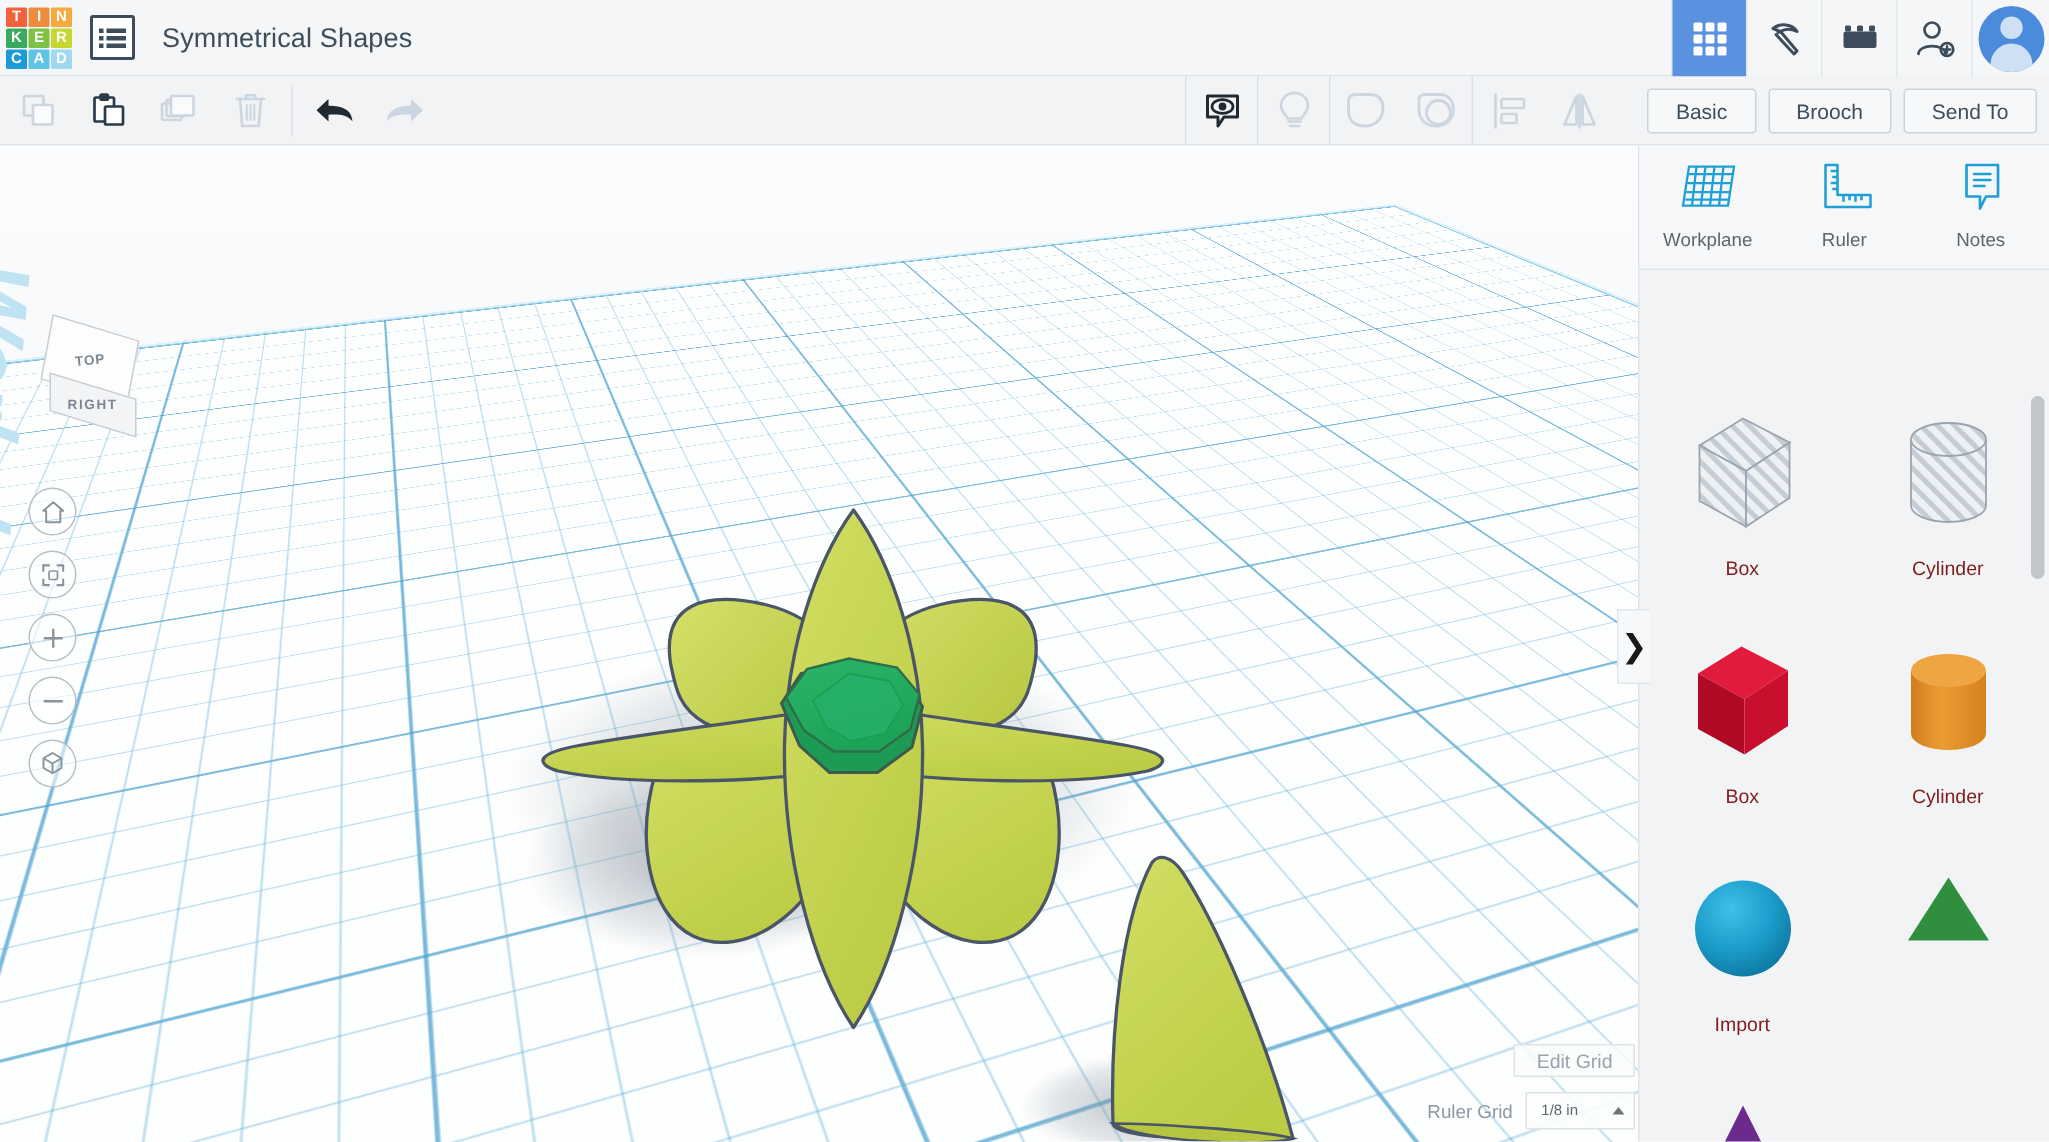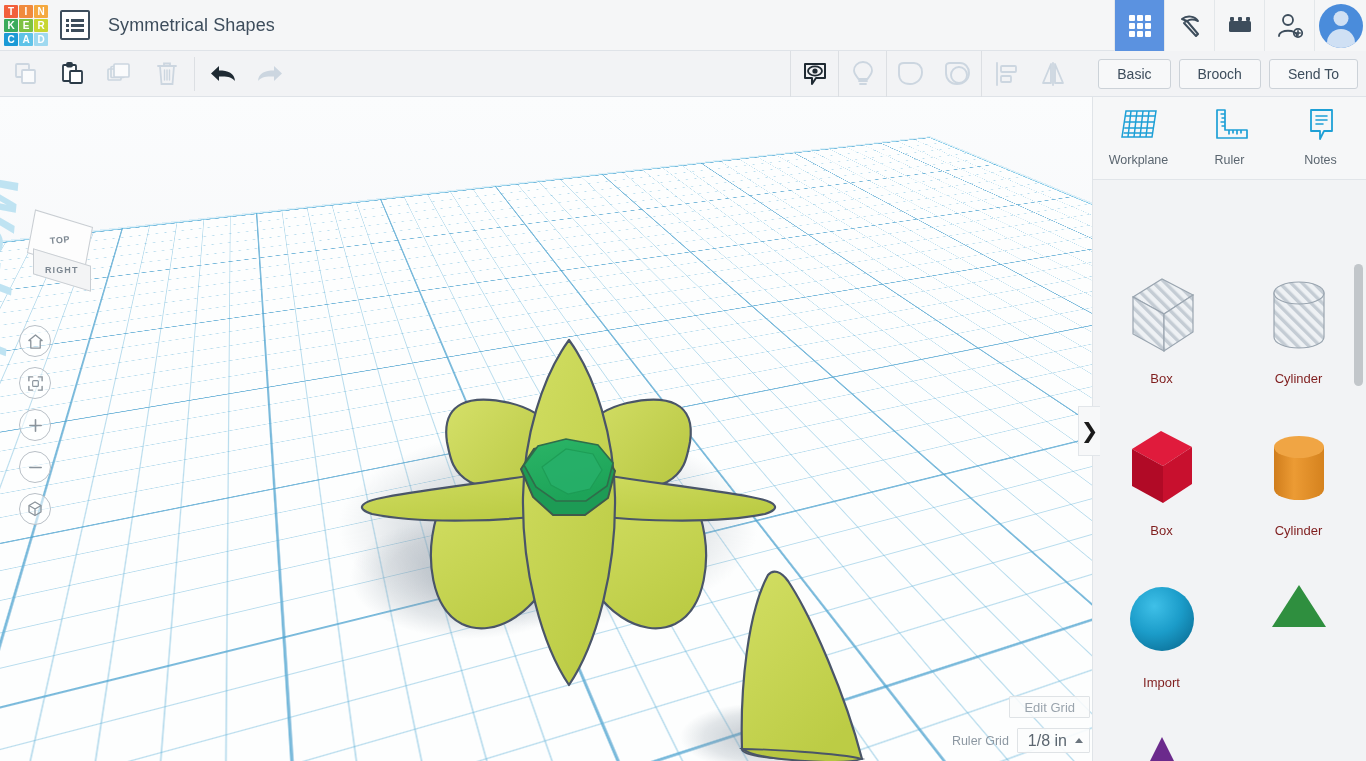--- a/index.html
+++ b/index.html
@@ -166,22 +166,22 @@
     color: #9aa4ad; font-size: 13px; display: flex; align-items: center;
     cursor: pointer; border-radius: 1px; text-align: center;
   }
   .snap-row {
     position: absolute; right: 2px; bottom: 8px; display: flex; align-items: center; gap: 8px;
   }
   .snap-label { font-size: 12.5px; color: #8d98a2; }
   .snap-select {
     height: 25px; min-width: 70px; padding: 0 6px 0 10px;
     background: rgba(252,253,253,.9); border: 1px solid #dfe3e6;
-    display: flex; align-items: center; justify-content: space-between; gap: 8px;
-    font-size: 16px; color: #5b6670; cursor: pointer; border-radius: 1px;
+    display: flex; align-items: center; justify-content: space-between; gap: 23px;
+    font-size: 10px; color: #5b6670; cursor: pointer; border-radius: 1px;
   }
   .caret-up { width: 0; height: 0; border-left: 4px solid transparent; border-right: 4px solid transparent; border-bottom: 5px solid #6b757e; }
 
   
   .panel-handle {
     position: absolute; left: 1078px; top: 406px; width: 22px; height: 50px;
     background: #f7f8f9; border: 1px solid #e2e6ea; border-right: none;
     display: flex; align-items: center; justify-content: center;
     font-size: 21px; color: #1a1a1a; cursor: pointer; z-index: 6;
     font-family: "Liberation Sans", sans-serif;

